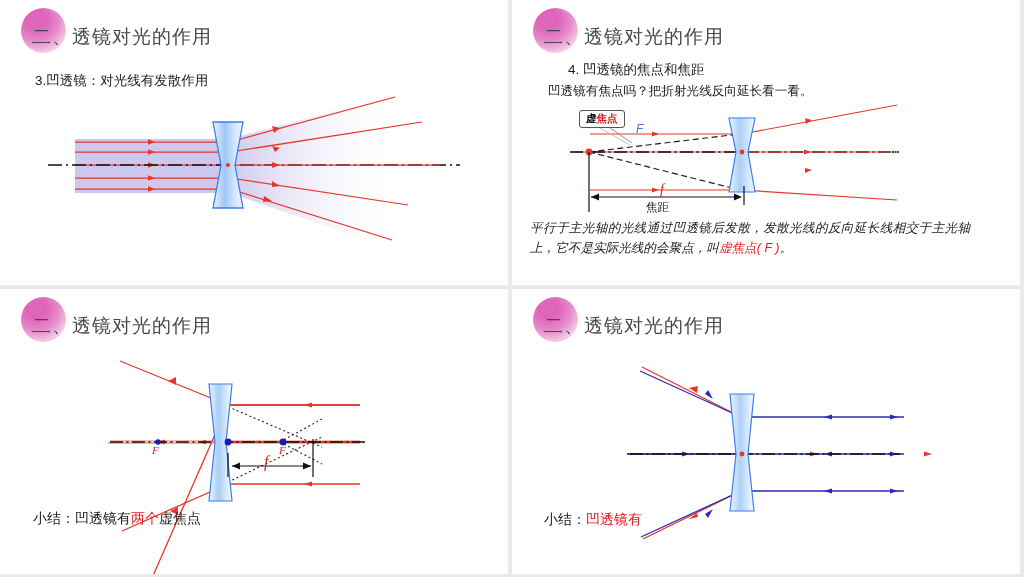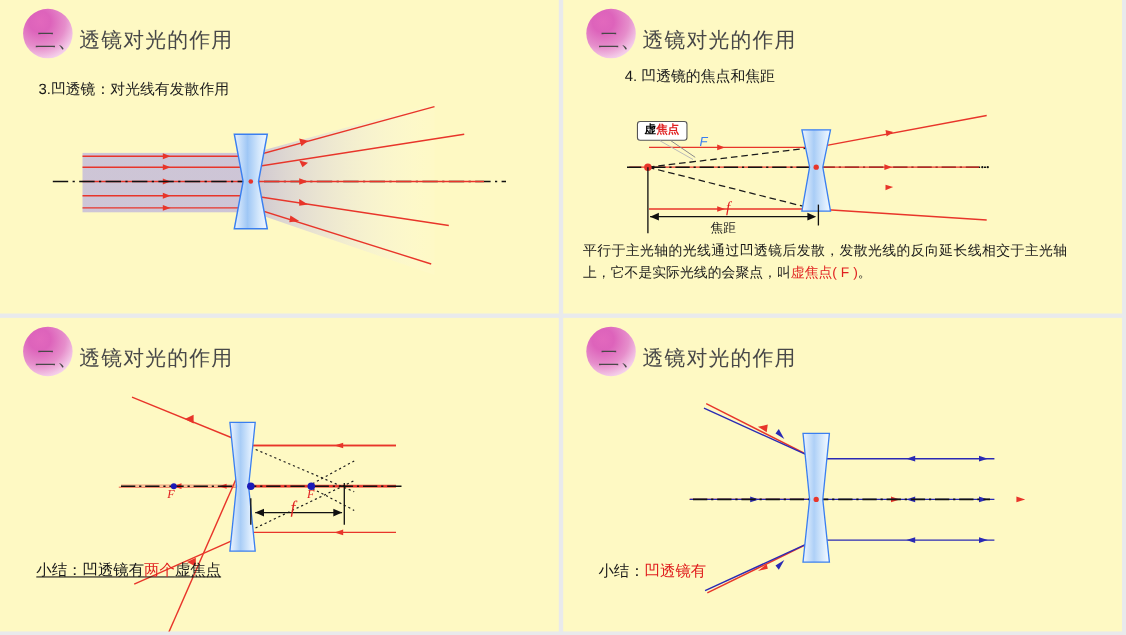--- a/index.html
+++ b/index.html
@@ -12,21 +12,21 @@
     position: relative;
     width: 1024px;
     height: 577px;
     background: #e9eaec;
     overflow: hidden;
   }
   .slide {
     position: absolute;
     width: 508px;
     height: 285px;
-    background: #fef9c3;
+    background: #ffffff;
     overflow: hidden;
   }
   #slide-1 { left: 0px;   top: 0px;   }
   #slide-2 { left: 512px; top: 0px;   }
   #slide-3 { left: 0px;   top: 289px; }
   #slide-4 { left: 512px; top: 289px; }
 
   
   .hdr {
     position: absolute;
@@ -163,20 +163,21 @@
       <circle cx="228" cy="165" r="2.1" fill="#e8352a"></circle>
     </svg>
   </div>
 
   <div class="slide" id="slide-2">
     <div class="hdr">
       <div class="hdr-circle"></div>
       <div class="hdr-title">二、透镜对光的作用</div>
     </div>
     <div class="sub-h" style="left:30px; top:61px;margin-left:26px;">4. 凹透镜的焦点和焦距</div>
+    <div class="body-text" style="left:36px; top:82px;">凹透镜有焦点吗？把折射光线反向延长看一看。</div>
 
     <svg width="508" height="285">
       <defs>
         <linearGradient id="lensFill2" x1="0" y1="0" x2="1" y2="0">
           <stop offset="0%" stop-color="#eef5fe"></stop>
           <stop offset="42%" stop-color="#a9cdf6"></stop>
           <stop offset="78%" stop-color="#d9eafd"></stop>
           <stop offset="100%" stop-color="#f4faff"></stop>
         </linearGradient>
       </defs>
@@ -234,21 +235,21 @@
     </div>
     <svg width="508" height="285" style="pointer-events:none;">
       <path d="M98,128 L120,143" stroke="#8a8a8a" stroke-width="0.9" fill="none"></path>
       <path d="M88,128 L118,145" stroke="#b9b9b9" stroke-width="0.9" fill="none"></path>
     </svg>
 
     <div class="cap" style="left:124px; top:122px; font-size:12px; font-style:italic; color:#3a7ff0;">F</div>
     <div class="cap" style="left:148px; top:182px; font-size:14px; font-style:italic; color:#e02020; font-family:'Liberation Serif',serif;">f</div>
     <div class="cap" style="left:134px; top:200px; font-size:11.5px; color:#1a1a1a;">焦距</div>
 
-    <div class="para" style="left:18px; top:218px;">
+    <div class="para" style="left:18px; top:218px;font-style:italic;">
       <span>平行于主光轴的光线通过凹透镜后发散，发散光线的反向延长线相交于主</span><span>光轴上，它不是实际光线的会聚点，叫</span><span class="red">虚焦点( F )</span><span>。</span>
     </div>
   </div>
 
   <div class="slide" id="slide-3">
     <div class="hdr">
       <div class="hdr-circle"></div>
       <div class="hdr-title">二、透镜对光的作用</div>
     </div>
 
@@ -313,21 +314,21 @@
       <g fill="#111">
         <path d="M240,173.5 L232,177 L240,180.5 z"></path>
         <path d="M303,173.5 L311,177 L303,180.5 z"></path>
       </g>
     </svg>
 
     <div class="cap" style="left:152px; top:155px; font-size:11px; font-style:italic; color:#e02020; font-family:'Liberation Serif',serif;">F</div>
     <div class="cap" style="left:279px; top:155px; font-size:11px; font-style:italic; color:#e02020; font-family:'Liberation Serif',serif;">F</div>
     <div class="cap" style="left:264px; top:164px; font-size:16px; font-style:italic; color:#e02020; font-family:'Liberation Serif',serif;">f</div>
 
-    <div class="summary" style="left:33px; top:221px;text-decoration:underline;">
+    <div class="summary" style="left:33px; top:221px;">
       <span>小结：凹透镜有</span><span class="red">两个</span><span>虚焦点</span>
     </div>
   </div>
 
   <div class="slide" id="slide-4">
     <div class="hdr">
       <div class="hdr-circle"></div>
       <div class="hdr-title">二、透镜对光的作用</div>
     </div>
 

